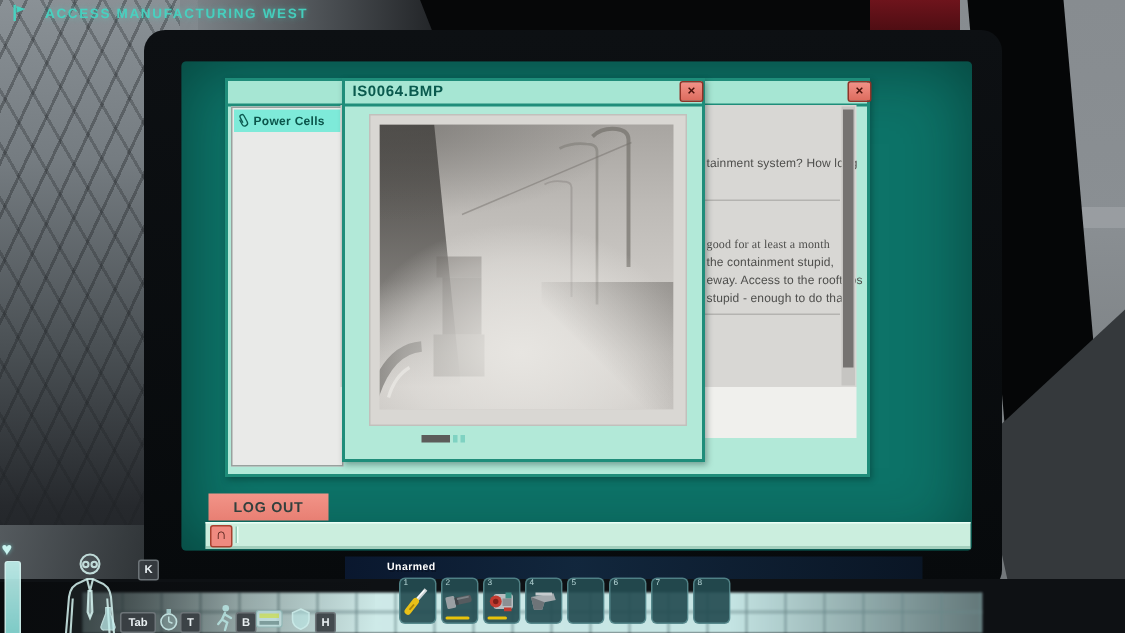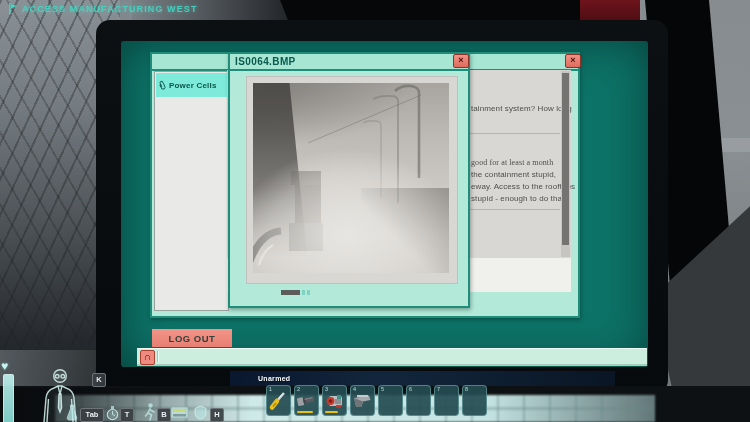--- a/index.html
+++ b/index.html
@@ -47,47 +47,47 @@
   .titlebar{position:absolute;left:0;top:0;right:0;height:15px;background:#a6e6d3;
     border-bottom:2px solid #1f8d7a;}
   .title-text{position:absolute;left:5px;top:2px;font-size:10px;font-weight:bold;color:#0a5a4e;
     letter-spacing:.4px;}
   .closebtn{position:absolute;top:1.5px;width:14px;height:12px;border:1px solid #8e3328;border-radius:2px;
     background:linear-gradient(180deg,#f29187,#dd6c5e);color:#4a100a;font-size:9px;font-weight:bold;
     text-align:center;line-height:11px;cursor:default;}
   .email-win{left:150px;top:52px;width:426px;height:262px;}
   .img-win{left:228px;top:52px;width:238px;height:252px;}
   .sidebar{left:154px;top:71px;width:73px;height:238px;background:#e9eae8;border:1px solid #99a19e;}
-  .attach-row{position:absolute;left:1px;top:1px;width:69px;height:24px;background:#7eead9;
+  .attach-row{position:absolute;left:1px;top:1px;width:69px;height:15px;background:#7eead9;
     display:flex;align-items:center;gap:2px;padding-left:2px;}
   .attach-label{font-size:8px;font-weight:bold;color:#0b554b;letter-spacing:.2px;}
   .mailpanel{left:227px;top:70px;width:344px;height:188px;background:#d8d7d4;}
   .mail-line{position:absolute;left:471px;font-size:8px;color:#4e4e4c;white-space:nowrap;letter-spacing:.1px;}
   .mail-divider{position:absolute;left:230px;width:330px;height:1px;background:#b4b3b0;}
   .mail-scroll-track{left:561px;top:71px;width:9px;height:186px;background:#c6c5c2;}
   .mail-scroll-thumb{left:562px;top:73px;width:7px;height:172px;background:#757371;}
   .mail-white{left:227px;top:258px;width:344px;height:34px;background:#f0f0ed;}
   .photo-frame{left:246px;top:76px;width:210px;height:206px;background:#d9d7d3;border:1px solid #c2c0bc;}
   .photo{left:253px;top:83px;width:196px;height:190px;overflow:hidden;
     background:linear-gradient(180deg,#a8a5a1 0%,#bdbab6 28%,#ccc9c5 55%,#d6d3cf 80%,#cfccc8 100%);}
   .ph{position:absolute;}
   .hscroll-thumb{left:281px;top:290px;width:19px;height:5px;background:#5c5c5a;}
   .hscroll-tick{top:290px;width:3px;height:5px;background:#7fd2c2;}
   
-  .logout{left:152px;top:329px;width:80px;height:18px;background:linear-gradient(180deg,#f29488,#e87f73);
+  .logout{left:139px;top:329px;width:80px;height:18px;background:linear-gradient(180deg,#f29488,#e87f73);
     color:#32403d;font-size:9.5px;font-weight:bold;text-align:center;line-height:19px;letter-spacing:.5px;}
   .taskbar{left:137px;top:348px;width:510px;height:17px;background:#cbeede;
     border-top:1px solid #ecfff6;box-shadow:inset 0 -2px 0 rgba(90,150,130,.35);}
   .startbtn{left:140px;top:350px;width:13px;height:13px;background:#ef8a80;border:1px solid #a8402f;
     border-radius:2px;color:#3c120c;font-size:10px;font-weight:bold;text-align:center;line-height:12px;}
   .tb-divider{left:157px;top:351px;width:1px;height:11px;background:#95c9b8;box-shadow:1px 0 0 #eafff5;}
   .clockbox{left:527px;top:349.5px;width:92px;height:13px;background:#2b9183;border:1px solid #ddf6ea;
     color:#ecfff8;font-size:9px;text-align:center;line-height:13px;}
   
-  .objective{left:8px;top:3px;display:flex;align-items:center;gap:4px;opacity:.92;}
+  .objective{left:8px;top:3px;display:flex;align-items:center;gap:12px;opacity:.92;}
   .objective-label{font-size:9px;font-weight:bold;letter-spacing:1.1px;color:#43d7c4;
     text-shadow:0 0 4px rgba(70,225,205,.55);}
   
   .heart{left:1px;top:359px;font-size:12px;color:#c9f4f0;text-shadow:0 0 3px rgba(120,230,225,.6);}
   .healthbar{left:3px;top:374px;width:9px;height:48px;border:1px solid rgba(225,255,252,.9);border-radius:2px;
     background:linear-gradient(180deg,#c4f4f0,#8adfdb);opacity:.9;}
   .keybox{background:rgba(56,62,66,.92);border:1px solid #6d7478;border-radius:2px;color:#e8eff1;
     font-size:7.5px;font-weight:bold;text-align:center;}
   .hud-icon{opacity:.88;}
   .hotbar{left:266px;top:385px;display:flex;gap:3px;}

